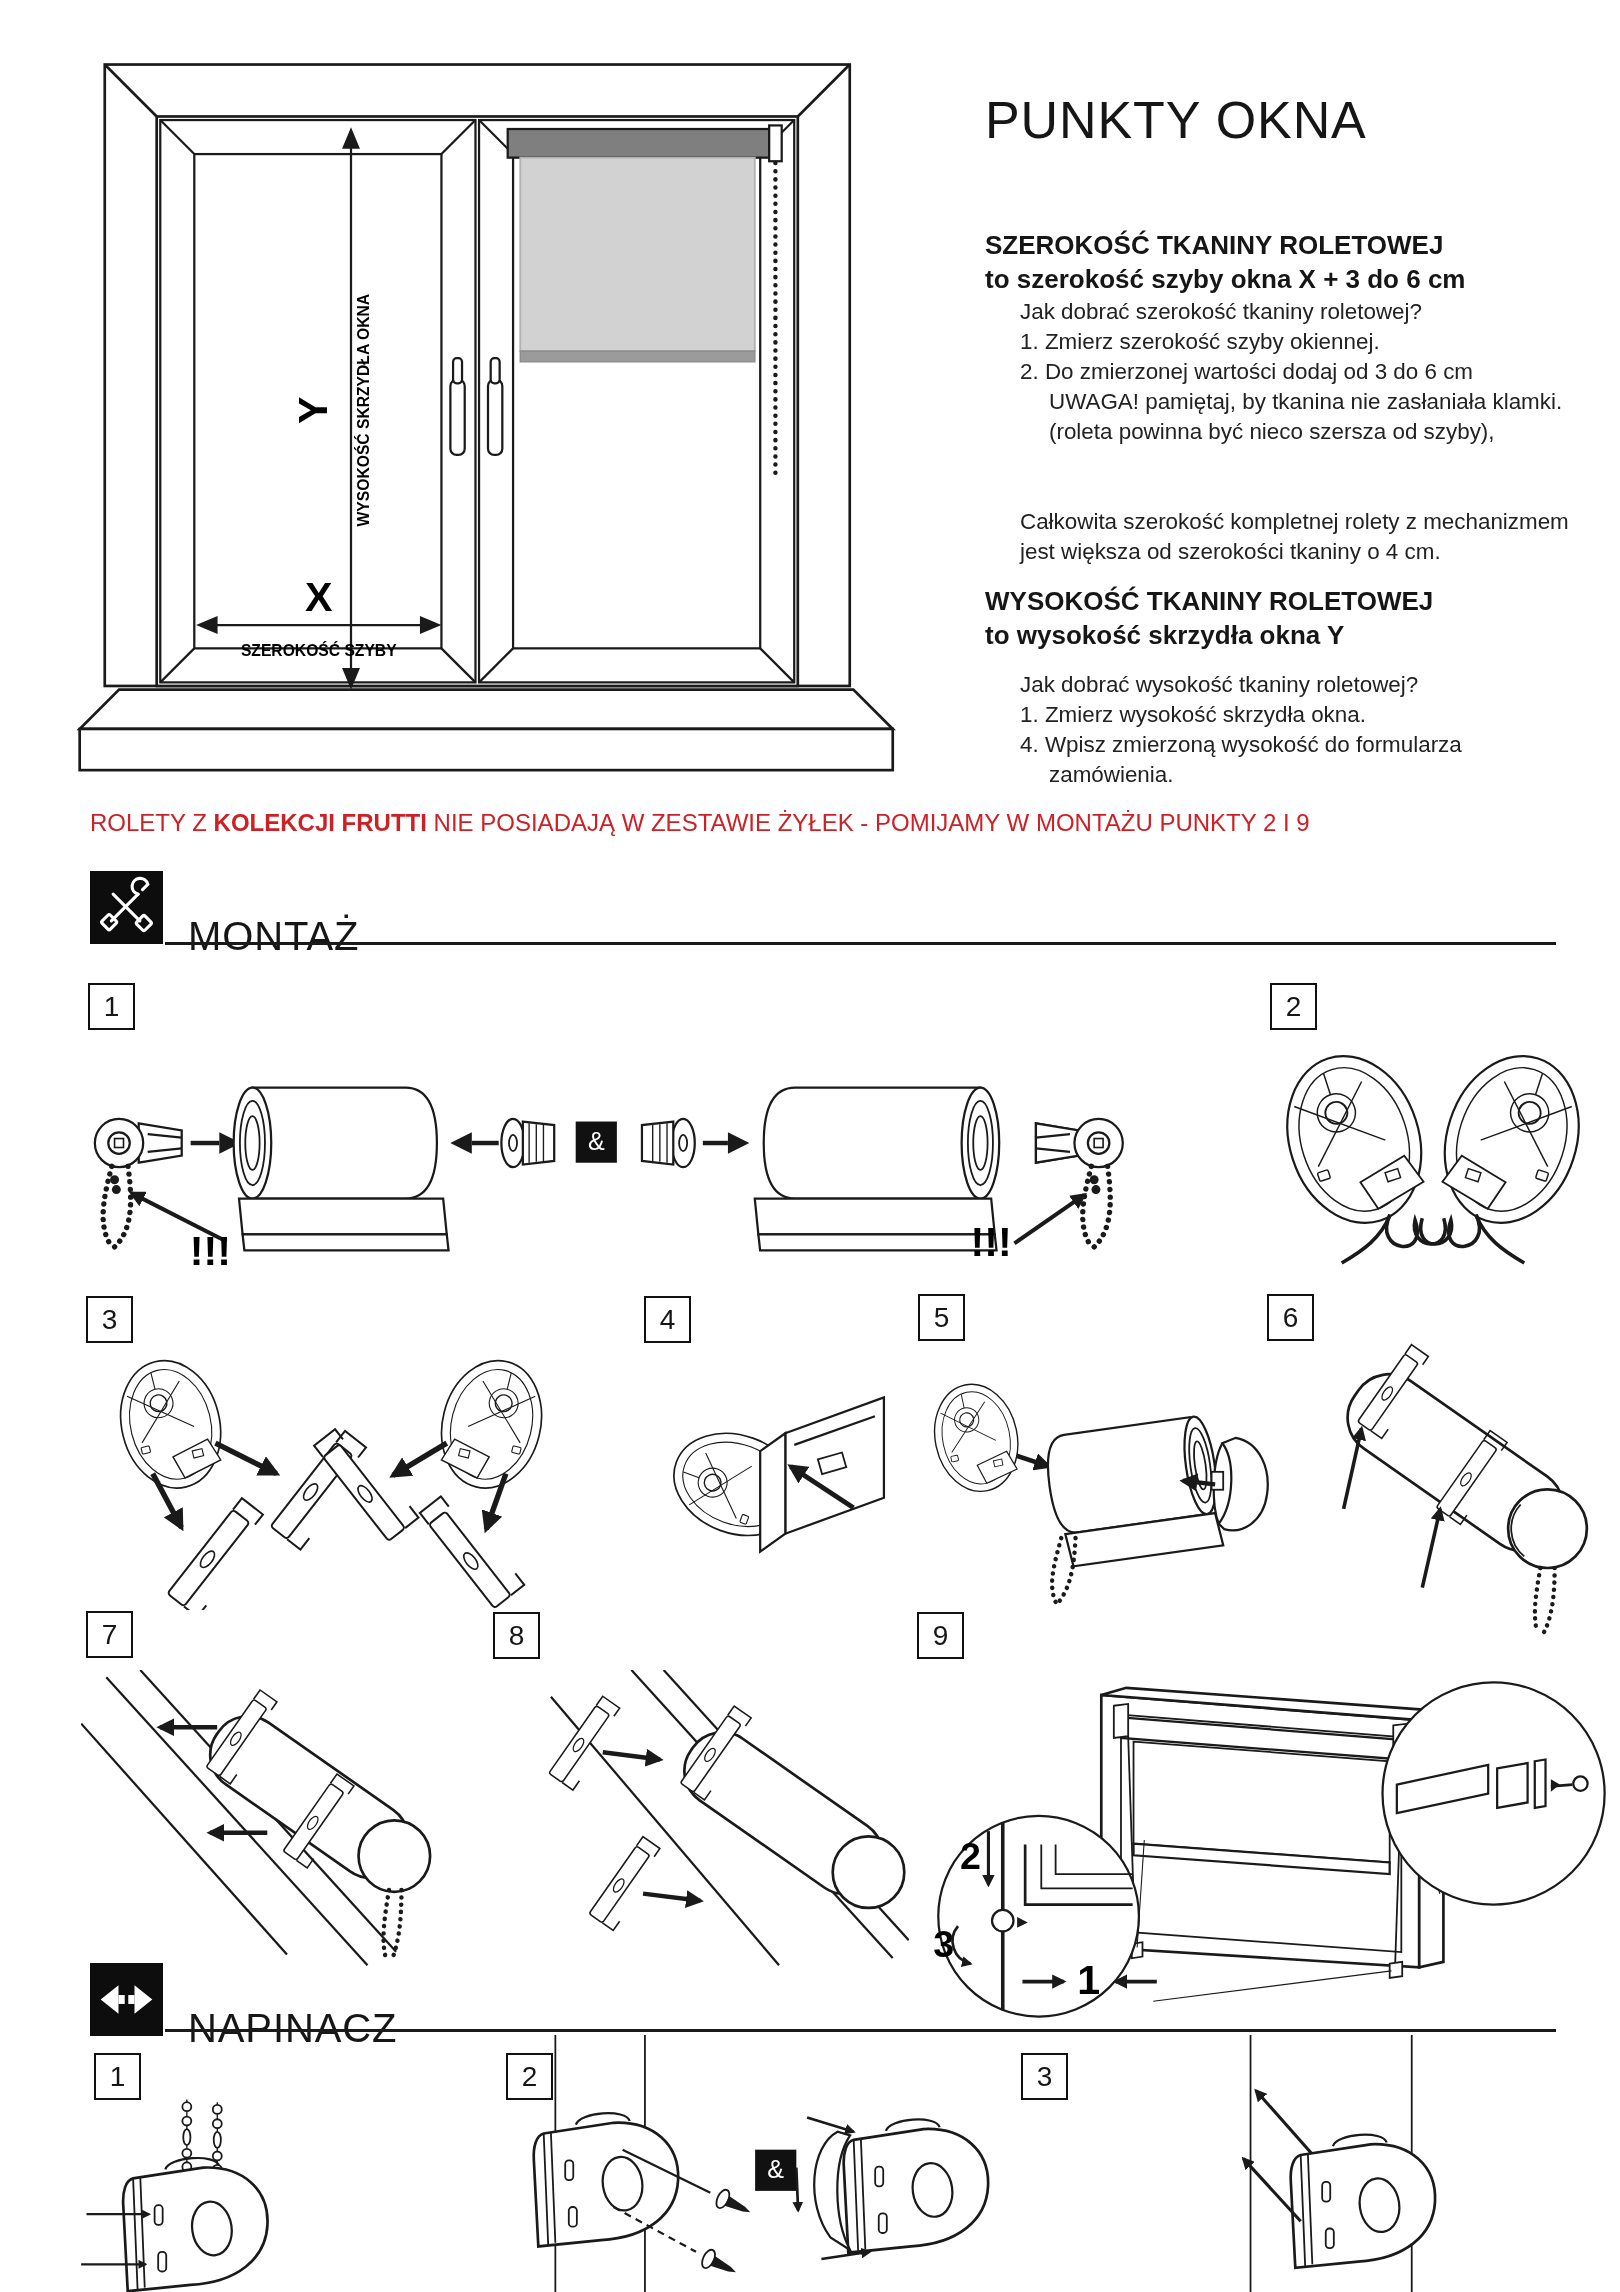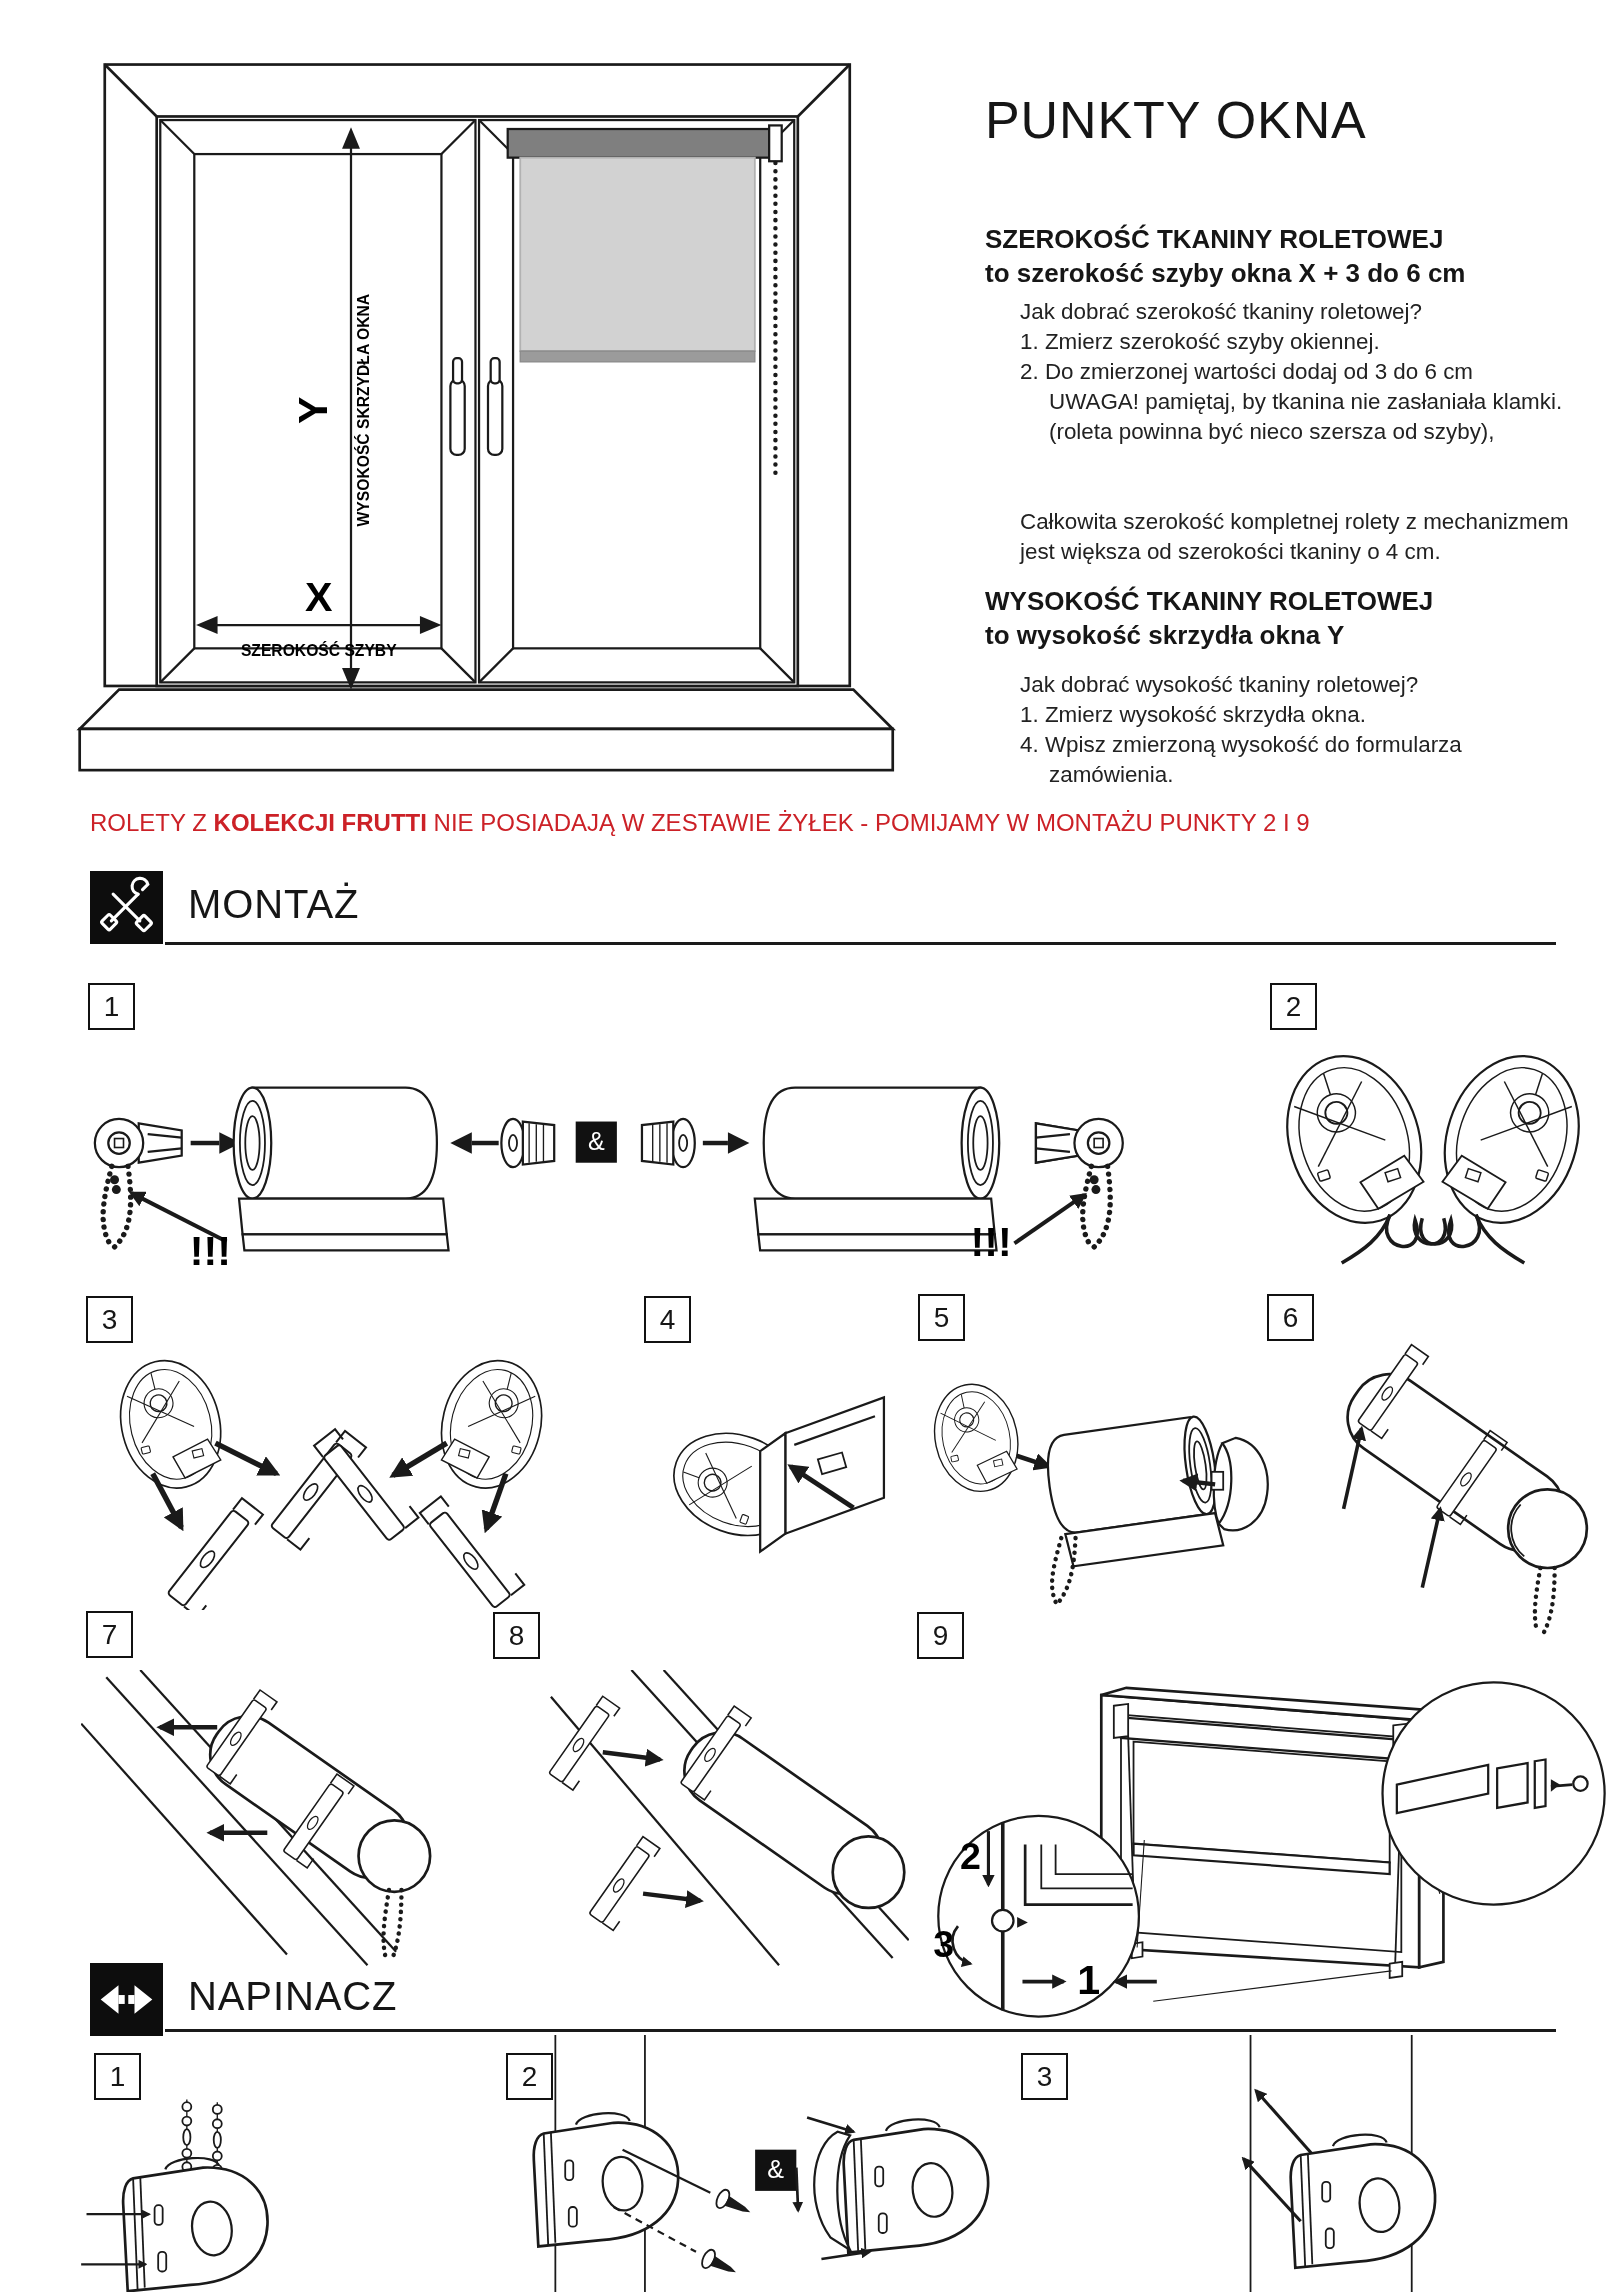--- a/index.html
+++ b/index.html
@@ -13,21 +13,21 @@
   .doc-title{left:985px;top:90px;font-size:52px;font-weight:400;letter-spacing:0.9px;color:#161616;}
   .subhead{font-size:26px;font-weight:700;line-height:34px;color:#161616;}
   .body-line{font-size:22.4px;line-height:30px;color:#222;margin-left:35px;}
   .indent{padding-left:29px;}
   .blk{left:985px;width:618px;}
   
   .notice{left:90px;top:809px;width:1487px;font-size:24px;color:#cc2127;white-space:nowrap;}
   .notice b{font-weight:700;}
   
   .sec-icon{width:73px;height:73px;}
-  .sec-title{font-size:40px;font-weight:400;letter-spacing:0.9px;color:#161616;}
+  .sec-title{font-size:40px;font-weight:400;letter-spacing:0.9px;color:#161616;margin-top:32px;}
   .sec-rule{height:2.7px;background:#1a1a1a;}
   
   .numbox{
     position:absolute;width:43px;height:43px;border:2.7px solid #111;background:#fff;
     display:flex;align-items:center;justify-content:center;
     font-size:28px;font-weight:400;color:#161616;z-index:6;
   }
   
 </style>
 </head>
@@ -143,21 +143,21 @@
     <line x1="158" y1="640" x2="404" y2="640" stroke="#1a1a1a" stroke-width="2.5"></line>
     <polygon points="144,640 168,630 168,650" fill="#1a1a1a"></polygon>
     <polygon points="418,640 394,630 394,650" fill="#1a1a1a"></polygon>
     <text x="281" y="624" text-anchor="middle" font-size="46" font-weight="700">X</text>
     <text x="281" y="674" text-anchor="middle" font-size="17.5" font-weight="700">SZEROKOŚĆ SZYBY</text>
   </g>
 </svg>
 
 <div class="abs doc-title">PUNKTY OKNA</div>
 
-<div class="abs blk" style="top:222px">
+<div class="abs blk" style="top:228px">
   <div class="subhead">SZEROKOŚĆ TKANINY ROLETOWEJ</div>
   <div class="subhead">to szerokość szyby okna X + 3 do 6 cm</div>
 </div>
 
 <div class="abs blk" style="top:297px">
   <div class="body-line">Jak dobrać szerokość tkaniny roletowej?</div>
   <div class="body-line">1. Zmierz szerokość szyby okiennej.</div>
   <div class="body-line">2. Do zmierzonej wartości dodaj od 3 do 6 cm</div>
   <div class="body-line indent">UWAGA! pamiętaj, by tkanina nie zasłaniała klamki.</div>
   <div class="body-line indent">(roleta powinna być nieco szersza od szyby),</div>

